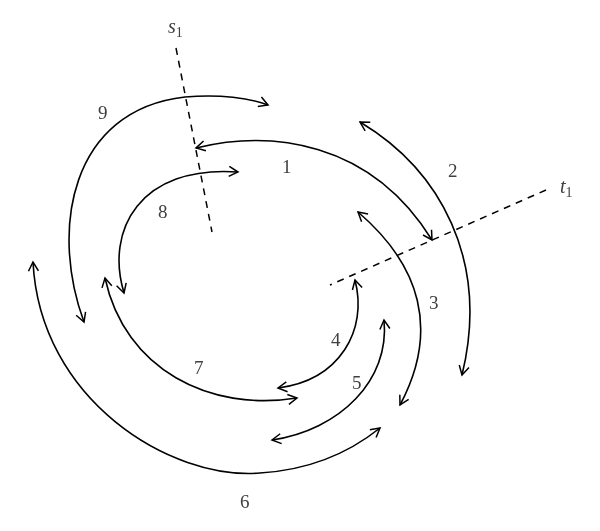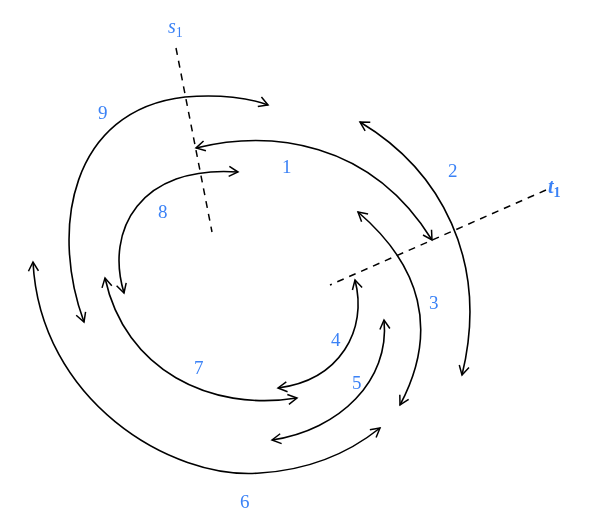--- a/index.html
+++ b/index.html
@@ -1,20 +1,20 @@
 <!DOCTYPE html>
 <html><head>
   <meta charset="utf-8">
   <style>
     html, body { margin: 0; padding: 0; background: #ffffff; }
     body { width: 600px; height: 531px; position: relative; overflow: hidden; }
     svg { position: absolute; left: 0; top: 0; }
     .arc { fill: none; stroke: #000; stroke-width: 1.6; }
     .dash { fill: none; stroke: #000; stroke-width: 1.5; stroke-dasharray: 7 6; }
-    .lbl { position: absolute; font-family: "Liberation Serif", "DejaVu Serif", serif; font-size: 19px; color: #3b82f6; line-height: 1; }
+    .lbl { position: absolute; font-family: "Liberation Serif", "DejaVu Serif", serif; font-size: 19px; color: #404040; line-height: 1; }
     .lbl.it { font-style: italic; font-size: 20px; }
     .lbl sub { font-style: normal; font-size: 14px; vertical-align: -4px; }
   </style>
 </head>
 <body>
 
 <svg width="600" height="531" viewBox="0 0 600 531">
   <defs>
     <marker id="ah" viewBox="0 0 12 12" refX="10" refY="6" markerWidth="12" markerHeight="12" markerUnits="userSpaceOnUse" orient="auto-start-reverse">
       <path d="M1,1 L10,6 L1,11" fill="none" stroke="#000" stroke-width="1.5"></path>
@@ -39,21 +39,21 @@
   <path class="arc" marker-start="url(#ah)" marker-end="url(#ah)" d="M384,320 C390,380 340,430 272,440"></path>
 
   <path class="arc" marker-start="url(#ah)" marker-end="url(#ah)" d="M33,262 C40,400 170,480 260,473 C310,470 350,452 380,428"></path>
 
   <path class="arc" marker-start="url(#ah)" marker-end="url(#ah)" d="M105,278 C125,370 210,412 297,398"></path>
 </svg>
 
 <div class="lbl it" style="left:168px; top:16px;">
   <span>s</span><sub>1</sub>
 </div>
-<div class="lbl it" style="left:548px; top:176px;font-weight:bold;">
+<div class="lbl it" style="left:560px; top:176px;">
   <span>t</span><sub>1</sub>
 </div>
 
 <div class="lbl" style="left:282px; top:157px;">1</div>
 <div class="lbl" style="left:448px; top:161px;">2</div>
 <div class="lbl" style="left:429px; top:293px;">3</div>
 <div class="lbl" style="left:331px; top:330px;">4</div>
 <div class="lbl" style="left:352px; top:373px;">5</div>
 <div class="lbl" style="left:240px; top:492px;">6</div>
 <div class="lbl" style="left:194px; top:358px;">7</div>

